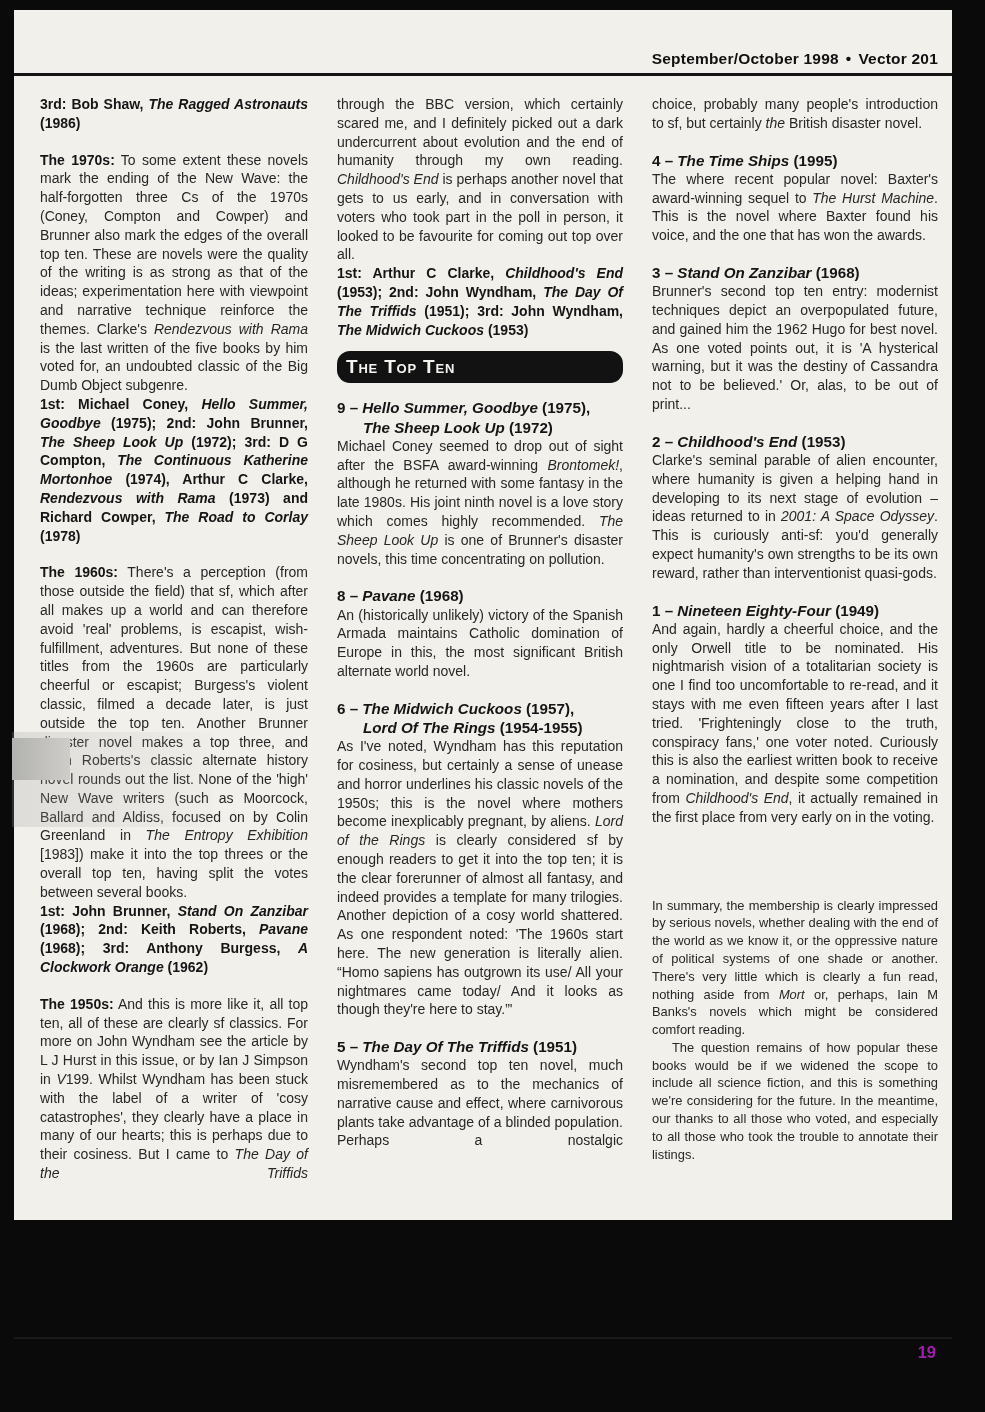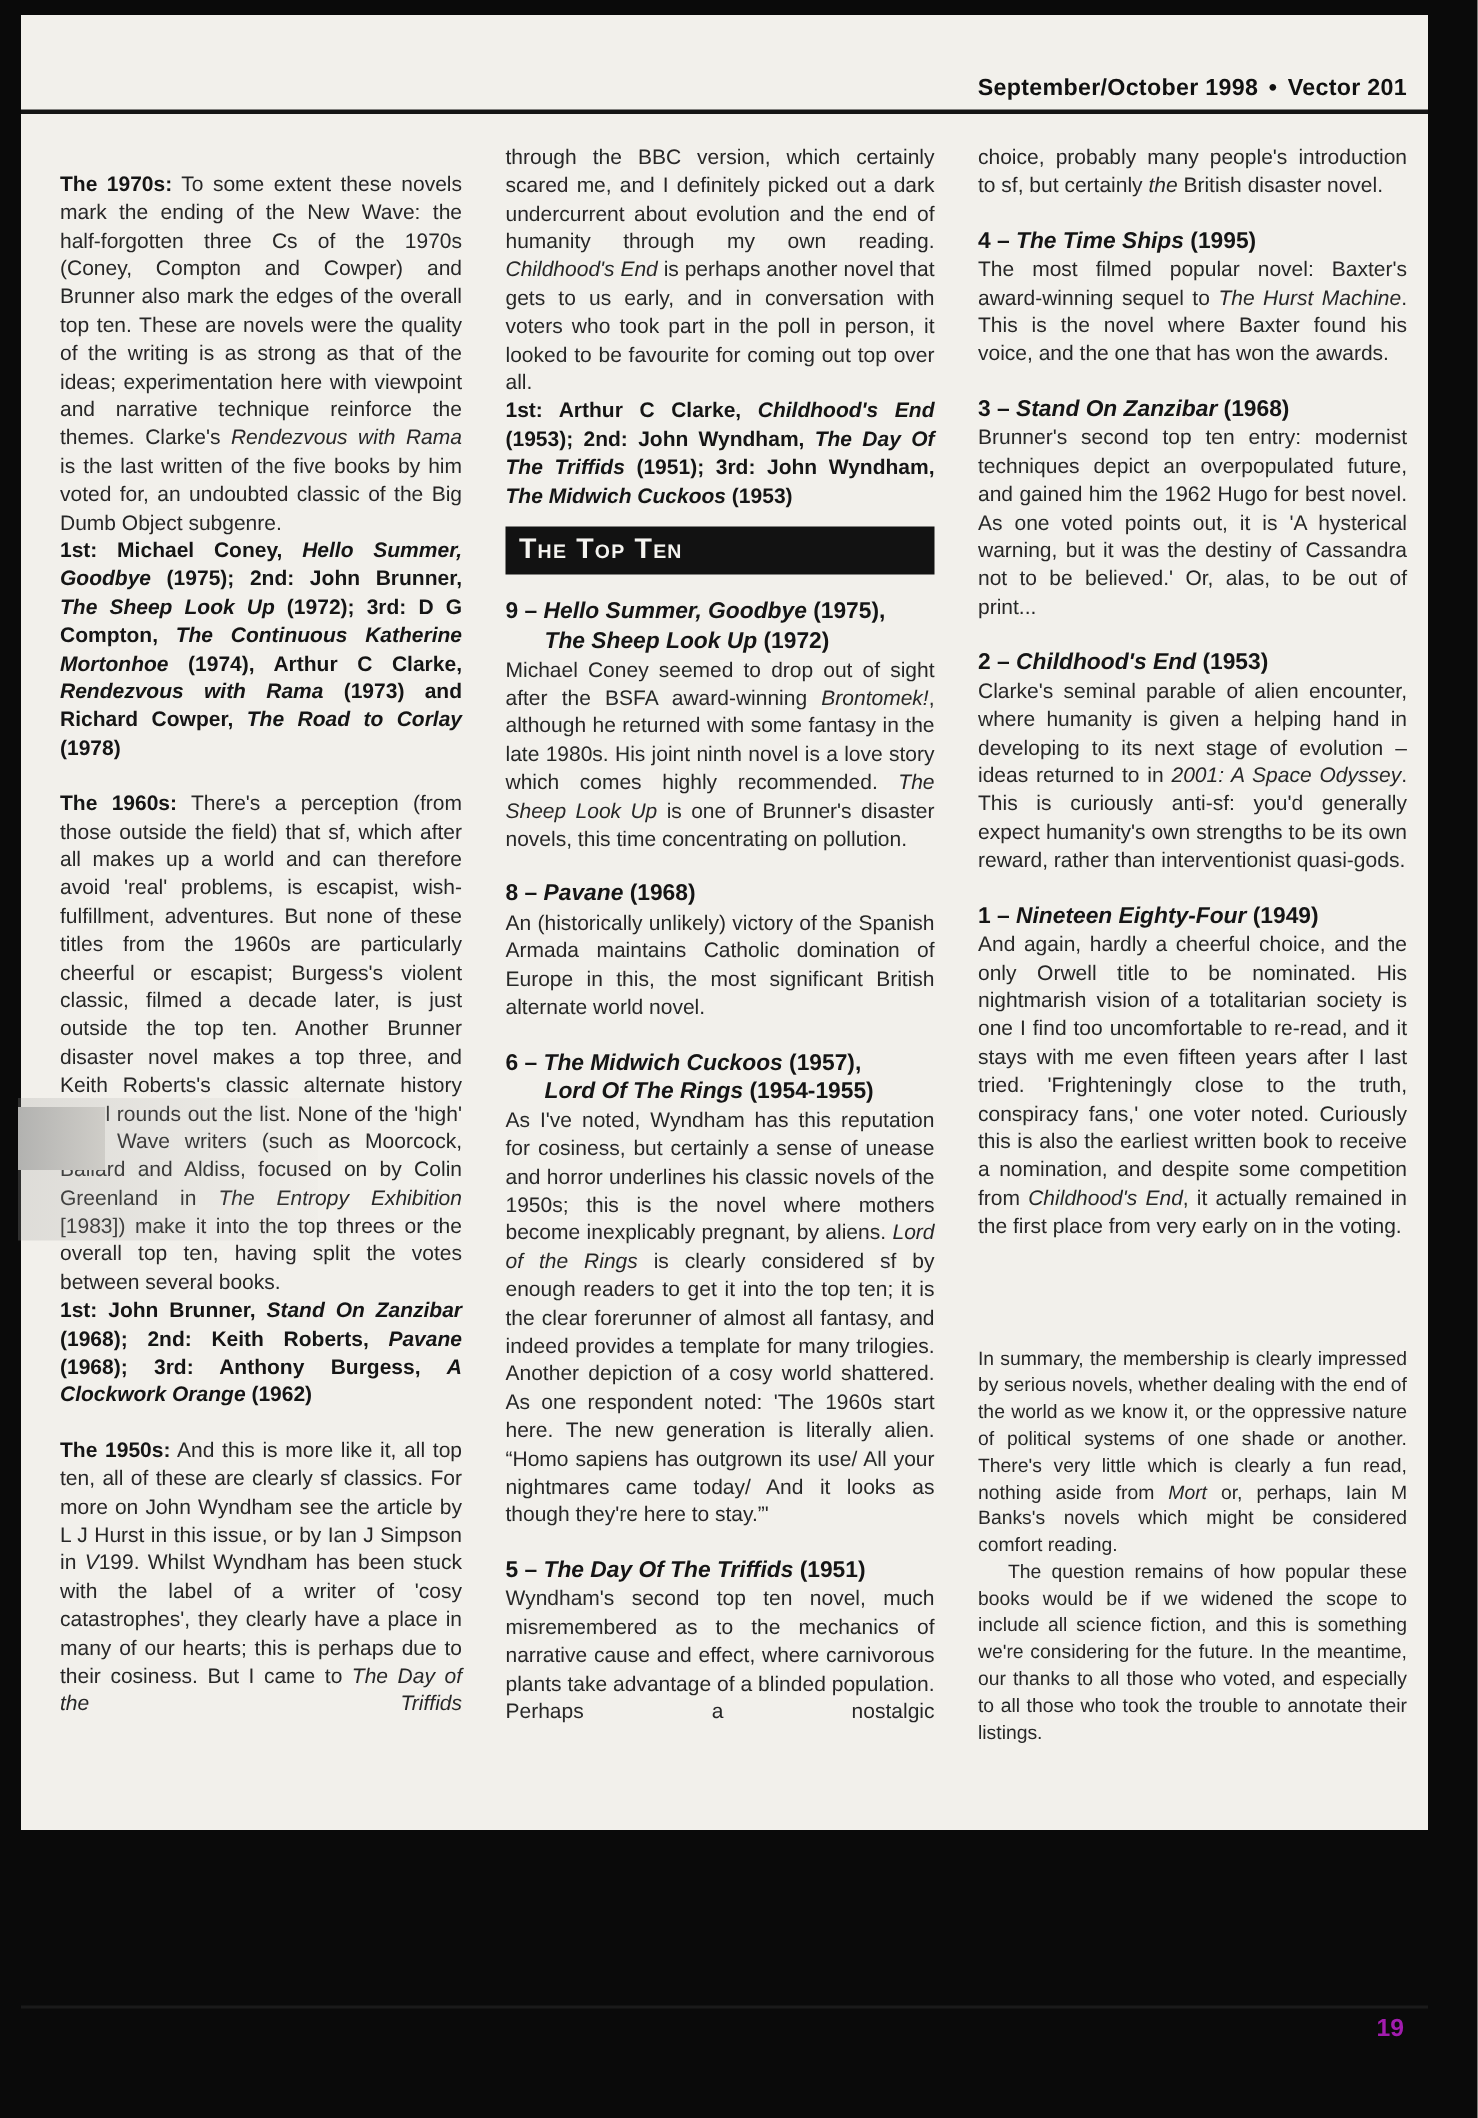--- a/index.html
+++ b/index.html
@@ -37,21 +37,21 @@
   .para.indent { text-indent:20px; }
   .it { font-style:italic; }
   .bd { font-weight:700; color:#151515; }
   .bdit { font-weight:700; font-style:italic; color:#151515; }
   .spacer { height:18px; }
   .spacer.lg { height:70px; }
   .entry-heading { font-size:15.2px; line-height:19.2px; font-weight:700; color:#131313; }
   .hline.cont { padding-left:26px; }
   .banner {
     margin:12px 0 15px; height:32px; background:#121212; color:#f4f3ef;
-    display:flex; align-items:center; padding-left:9px;
+    display:flex; align-items:center; padding-left:9px;border-radius:13px;
   }
   .banner span {
     font-variant:small-caps; font-weight:700; font-size:19px; letter-spacing:0.8px;
   }
   .scan-artifact {
     position:absolute; left:-2px; top:728px; width:58px; height:42px;
     background:linear-gradient(90deg,#b2b2b0,#cfcdc8);
   }
   .scan-artifact-faint {
     position:absolute; left:-2px; top:722px; width:200px; height:95px;
@@ -71,20 +71,21 @@
 <body>
 
 <div class="page">
   <div class="header">
     <span>September/October 1998</span><span class="bullet">•</span><span>Vector 201</span>
   </div>
   <div class="header-rule"></div>
 
   <div class="content">
     <div class="col">
+        <p class="para"><span class="bd">3rd: Bob Shaw, </span><span class="bdit">The Ragged Astronauts</span><span class="bd"> (1986)</span></p>
         <div class="spacer"></div>
         <p class="para"><span class="bd">The 1970s:</span><span> To some extent these novels mark the ending of the New Wave: the half-forgotten three Cs of the 1970s (Coney, Compton and Cowper) and Brunner also mark the edges of the overall top ten. These are novels were the quality of the writing is as strong as that of the ideas; experimentation here with viewpoint and narrative technique reinforce the themes. Clarke's </span><span class="it">Rendezvous with Rama</span><span> is the last written of the five books by him voted for, an undoubted classic of the Big Dumb Object subgenre.</span></p>
         <p class="para"><span class="bd">1st: Michael Coney, </span><span class="bdit">Hello Summer, Goodbye</span><span class="bd"> (1975); 2nd: John Brunner, </span><span class="bdit">The Sheep Look Up</span><span class="bd"> (1972); 3rd: D G Compton, </span><span class="bdit">The Continuous Katherine Mortonhoe</span><span class="bd"> (1974), Arthur C Clarke, </span><span class="bdit">Rendezvous with Rama</span><span class="bd"> (1973) and Richard Cowper, </span><span class="bdit">The Road to Corlay</span><span class="bd"> (1978)</span></p>
         <div class="spacer"></div>
         <p class="para"><span class="bd">The 1960s:</span><span> There's a perception (from those outside the field) that sf, which after all makes up a world and can therefore avoid 'real' problems, is escapist, wish-fulfillment, adventures. But none of these titles from the 1960s are particularly cheerful or escapist; Burgess's violent classic, filmed a decade later, is just outside the top ten. Another Brunner disaster novel makes a top three, and Keith Roberts's classic alternate history novel rounds out the list. None of the 'high' New Wave writers (such as Moorcock, Ballard and Aldiss, focused on by Colin Greenland in </span><span class="it">The Entropy Exhibition</span><span> [1983]) make it into the top threes or the overall top ten, having split the votes between several books.</span></p>
         <p class="para"><span class="bd">1st: John Brunner, </span><span class="bdit">Stand On Zanzibar</span><span class="bd"> (1968); 2nd: Keith Roberts, </span><span class="bdit">Pavane</span><span class="bd"> (1968); 3rd: Anthony Burgess, </span><span class="bdit">A Clockwork Orange</span><span class="bd"> (1962)</span></p>
         <div class="spacer"></div>
         <p class="para justify-last"><span class="bd">The 1950s:</span><span> And this is more like it, all top ten, all of these are clearly sf classics. For more on John Wyndham see the article by L J Hurst in this issue, or by Ian J Simpson in </span><span class="it">V</span><span>199. Whilst Wyndham has been stuck with the label of a writer of 'cosy catastrophes', they clearly have a place in many of our hearts; this is perhaps due to their cosiness. But I came to </span><span class="it">The Day of the Triffids</span></p>
       </div>
     <div class="col">
@@ -114,21 +115,21 @@
           <div class="hline"><span class="bd">5 – </span><span class="bdit">The Day Of The Triffids</span><span class="bd"> (1951)</span></div>
         </div>
         <p class="para justify-last"><span>Wyndham's second top ten novel, much misremembered as to the mechanics of narrative cause and effect, where carnivorous plants take advantage of a blinded population. Perhaps a nostalgic</span></p>
       </div>
     <div class="col">
         <p class="para"><span>choice, probably many people's introduction to sf, but certainly </span><span class="it">the</span><span> British disaster novel.</span></p>
         <div class="spacer"></div>
         <div class="entry-heading">
           <div class="hline"><span class="bd">4 – </span><span class="bdit">The Time Ships</span><span class="bd"> (1995)</span></div>
         </div>
-        <p class="para"><span>The most filmed popular novel: Baxter's award-winning sequel to </span><span class="it">The Hurst Machine</span><span>. This is the novel where Baxter found his voice, and the one that has won the awards.</span></p>
+        <p class="para"><span>The where recent popular novel: Baxter's award-winning sequel to </span><span class="it">The Hurst Machine</span><span>. This is the novel where Baxter found his voice, and the one that has won the awards.</span></p>
         <div class="spacer"></div>
         <div class="entry-heading">
           <div class="hline"><span class="bd">3 – </span><span class="bdit">Stand On Zanzibar</span><span class="bd"> (1968)</span></div>
         </div>
         <p class="para"><span>Brunner's second top ten entry: modernist techniques depict an overpopulated future, and gained him the 1962 Hugo for best novel. As one voted points out, it is 'A hysterical warning, but it was the destiny of Cassandra not to be believed.' Or, alas, to be out of print...</span></p>
         <div class="spacer"></div>
         <div class="entry-heading">
           <div class="hline"><span class="bd">2 – </span><span class="bdit">Childhood's End</span><span class="bd"> (1953)</span></div>
         </div>
         <p class="para"><span>Clarke's seminal parable of alien encounter, where humanity is given a helping hand in developing to its next stage of evolution – ideas returned to in </span><span class="it">2001: A Space Odyssey</span><span>. This is curiously anti-sf: you'd generally expect humanity's own strengths to be its own reward, rather than interventionist quasi-gods.</span></p>

